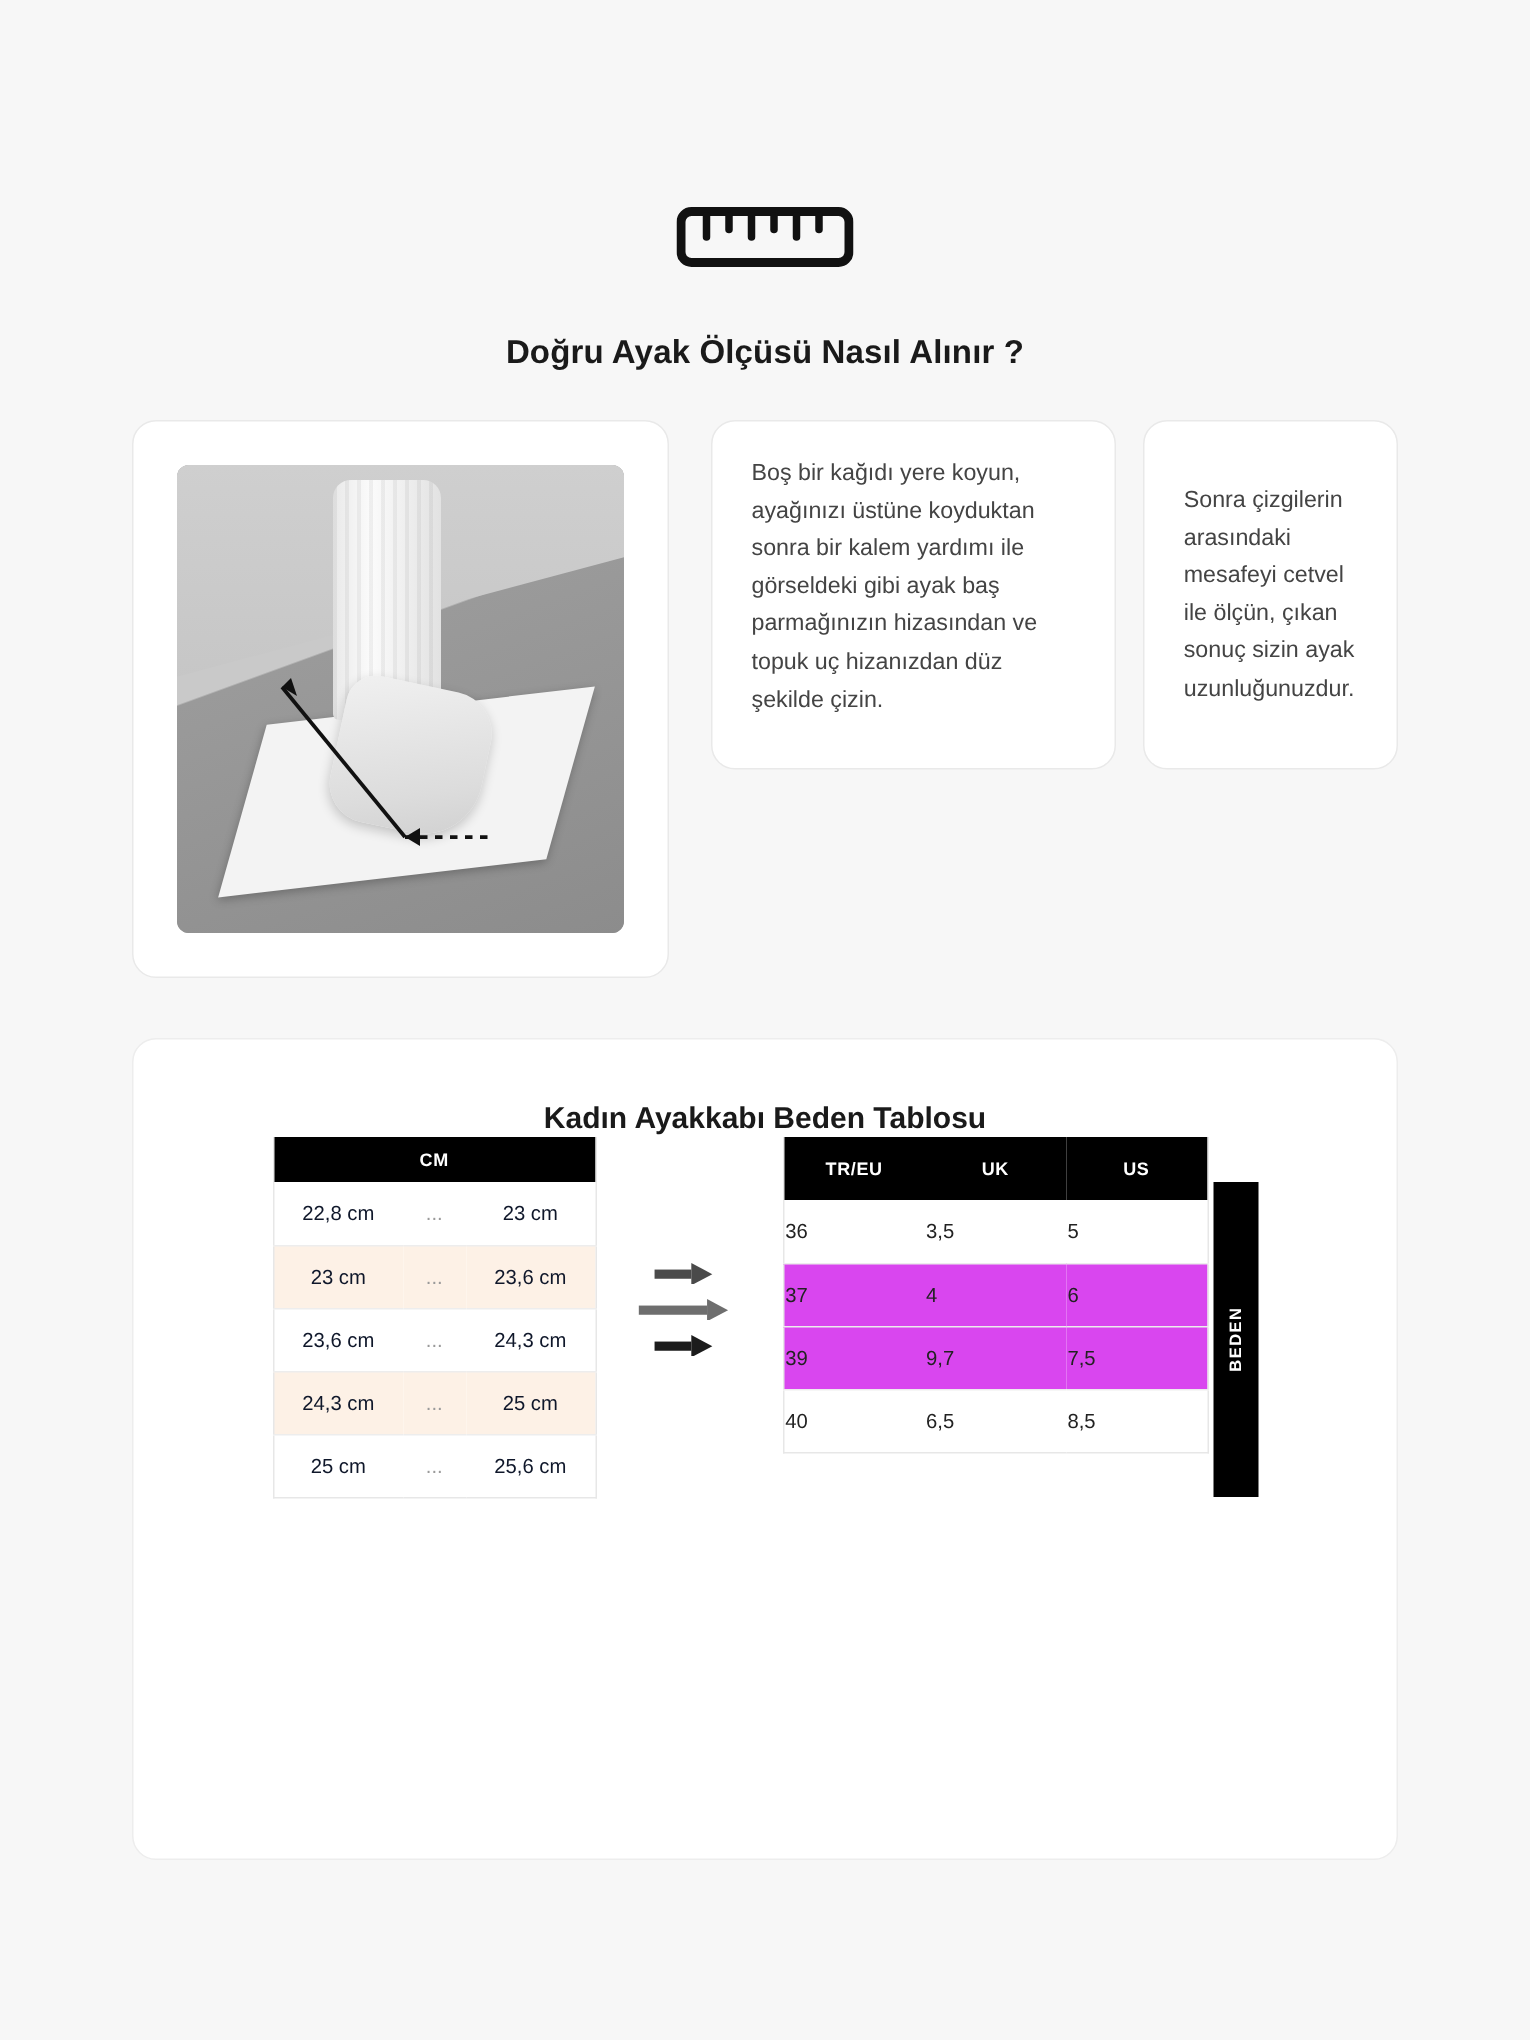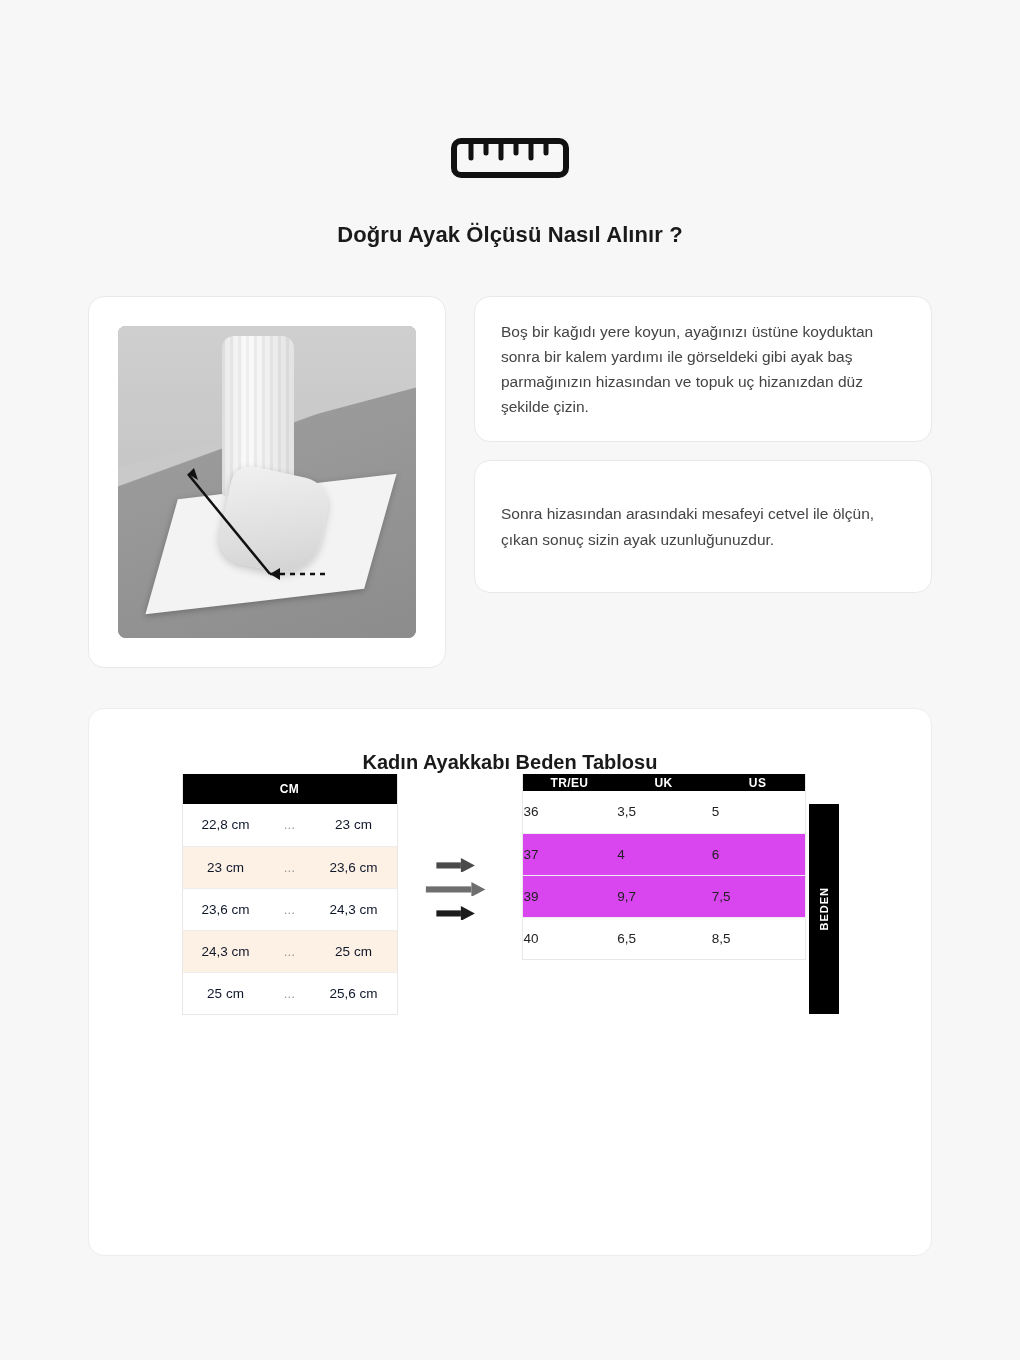--- a/index.html
+++ b/index.html
@@ -29,21 +29,21 @@
     padding-top: 138px;
   }
   .ruler-icon svg { display: block; }
 
   
   .main-title {
     text-align: center;
     font-size: 22px;
     font-weight: bold;
     color: #1a1a1a;
-    margin: 44px 0 16px 0;
+    margin: 44px 0 0 0;
     letter-spacing: .1px;
   }
 
   
   .top-section {
     display: flex;
     gap: 28px;
     padding: 32px 88px 0 88px;
     align-items: flex-start;
   }
@@ -107,21 +107,21 @@
     width: 100px; height: 98px;
     background: linear-gradient(160deg,#f1f1f1 0%, #dcdcdc 70%, #cfcfcf 100%);
     border-radius: 20px 28px 40px 26px;
     transform: rotate(12deg);
     box-shadow: 0 3px 8px rgba(0,0,0,.2);
   }
 
   .text-col {
     flex: 1 1 auto;
     display: flex;
-    flex-direction: column;
+    flex-direction: row;
     gap: 18px;
   }
   .text-card {
     background: #ffffff;
     border: 1px solid #e9e9e9;
     border-radius: 16px;
     padding: 22px 26px;
     color: #444;
     font-size: 15.5px;
     line-height: 1.62;
@@ -200,21 +200,21 @@
     width: 284px;
     font-size: 13px;
     border-collapse: collapse;
     background: #fff;
   }
   .size-table thead th {
     background: #000;
     color: #fff;
     font-size: 12px;
     font-weight: bold;
-    height: 17px;
+    height: 42px;
     width: 33.33%;
     letter-spacing: .4px;
   }
   .size-table td {
     height: 42px;
     color: #222;
     border-bottom: 1px solid #ededed;
     font-size: 13.5px;
   }
   .size-table tr:last-child td { border-bottom: none; }
@@ -274,21 +274,21 @@
           <line x1="70" y1="148" x2="152" y2="248" stroke="#111" stroke-width="2.5"></line>
           <polygon points="70,148 80,154 76,142" fill="#111"></polygon>
           <line x1="152" y1="248" x2="212" y2="248" stroke="#111" stroke-width="2.5" stroke-dasharray="5,5"></line>
           <polygon points="152,248 162,242 162,254" fill="#111"></polygon>
         </svg>
       </div>
     </div>
 
     <div class="text-col">
       <div class="text-card">Boş bir kağıdı yere koyun, ayağınızı üstüne koyduktan sonra bir kalem yardımı ile görseldeki gibi ayak baş parmağınızın hizasından ve topuk uç hizanızdan düz şekilde çizin.</div>
-      <div class="text-card second">Sonra hizasından arasındaki mesafeyi cetvel ile ölçün, çıkan sonuç sizin ayak uzunluğunuzdur.</div>
+      <div class="text-card second">Sonra çizgilerin arasındaki mesafeyi cetvel ile ölçün, çıkan sonuç sizin ayak uzunluğunuzdur.</div>
     </div>
   </div>
 
   <div class="table-card">
     <div class="table-title">Kadın Ayakkabı Beden Tablosu</div>
 
     <div class="tables-row">
 
       <table class="cm-table">
         <thead>

